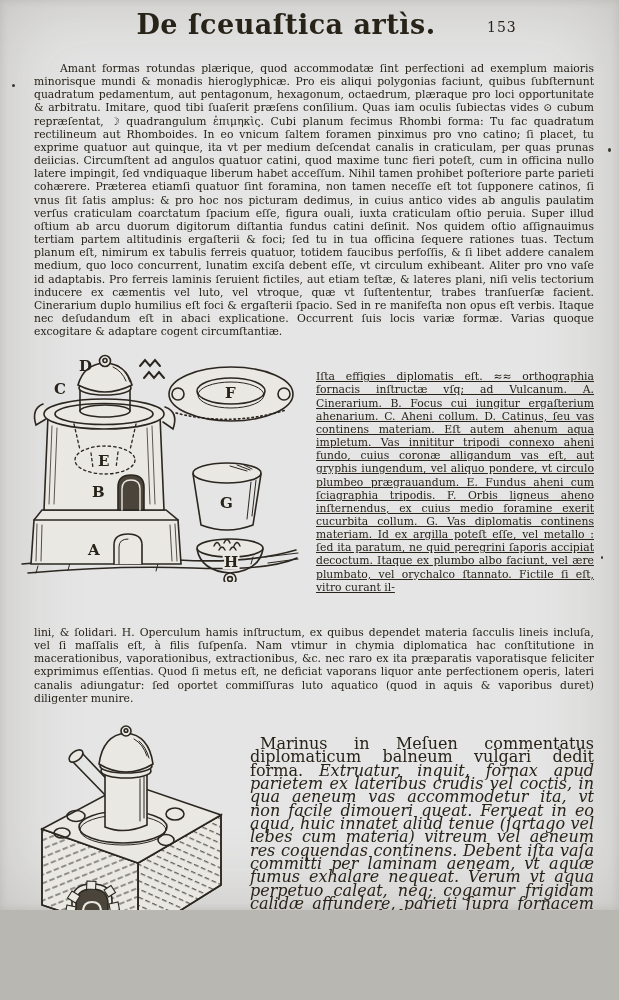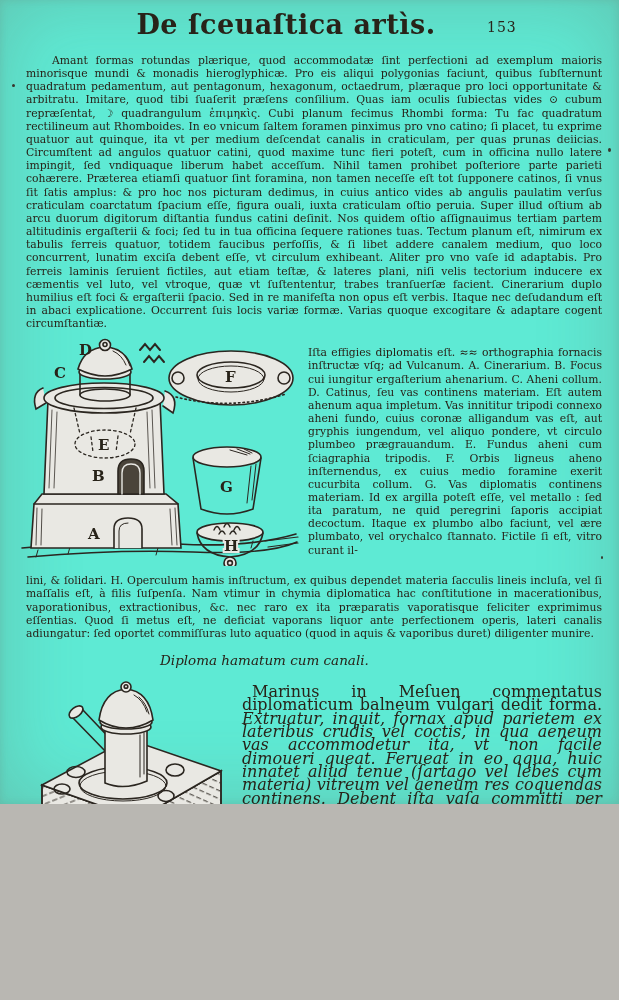--- a/index.html
+++ b/index.html
@@ -1,35 +1,35 @@
 <!DOCTYPE html>
 <html><head>
 <meta charset="utf-8">
 <style>
   html,body{margin:0;padding:0;background:#b9b7b2;}
   .page{
-    position:relative;width:619px;height:804px;margin:0 auto;
-    background:#5eead4;overflow:hidden;
+    position:relative;width:619px;height:910px;margin:0 auto;
+    background:#e5e5e5;overflow:hidden;
     box-shadow:inset 0 0 80px rgba(105,99,87,.28), inset 0 0 8px rgba(105,99,87,.18);
     font-family:"DejaVu Serif","DejaVu Sans",serif;color:#282319;
   }
   .header-title{
     position:absolute;top:9px;left:0;width:572px;text-align:center;
     font-size:27px;letter-spacing:.5px;font-weight:600;
   }
   .pagenum{position:absolute;top:19px;left:487px;font-size:14px;letter-spacing:1px;}
   .content{
     position:absolute;top:46px;left:18px;width:592px;
     font-size:10.8px;line-height:13.15px;text-align:justify;
   }
-  .content p{margin:8px;padding:0;}
+  .content p{margin:16px;padding:0;}
   .intro{text-indent:26px;margin-bottom:9px;}
   .figrow{display:flex;align-items:flex-start;}
   .fig1-wrap{flex:0 0 282px;}
-  .fig1-col{margin-left:13px;flex:1;}
+  .fig1-col{margin-left:13px;flex:1;text-decoration:underline;}
   .fullw{margin-top:3px;}
   .heading2{
     font-style:italic;font-size:13.5px;line-height:15px;
     margin:13px 0 9px 142px;text-align:left;
   }
   .fig2-wrap{flex:0 0 206px;margin-left:10px;}
   .sec2-col{margin-left:15px;flex:1;text-indent:10px;font-size:16px;line-height:13.35px;}
   .sec2-col .it{font-style:italic;}
   .footer-sig{
     position:absolute;top:933px;left:372px;font-style:italic;
@@ -138,21 +138,20 @@
           <text x="207" y="44">F</text>
           <text x="202" y="154">G</text>
           <text x="206" y="213" font-size="12" stroke="#e9e8e3" stroke-width="4" paint-order="stroke">H</text>
         </svg>
       </div>
       <p class="fig1-col">Iſta effigies diplomatis eſt. ≈≈ orthographia fornacis inſtructæ vſq; ad Vulcanum. A. Cinerarium. B. Focus cui iungitur ergaſterium ahenarium. C. Aheni collum. D. Catinus, ſeu vas continens materiam. Eſt autem ahenum aqua impletum. Vas innititur tripodi connexo aheni fundo, cuius coronæ alligandum vas eſt, aut gryphis iungendum, vel aliquo pondere, vt circulo plumbeo prægrauandum. E. Fundus aheni cum ſciagraphia tripodis. F. Orbis ligneus aheno inſternendus, ex cuius medio foramine exerit cucurbita collum. G. Vas diplomatis continens materiam. Id ex argilla poteſt eſſe, vel metallo : ſed ita paratum, ne quid peregrini ſaporis accipiat decoctum. Itaque ex plumbo albo faciunt, vel ære plumbato, vel orychalco ſtannato. Fictile ſi eſt, vitro curant il-</p>
     </div>
 
     <p class="fullw">lini, &amp; ſolidari. H. Operculum hamis inſtructum, ex quibus dependet materia ſacculis lineis incluſa, vel ſi maſſalis eſt, à filis ſuſpenſa. Nam vtimur in chymia diplomatica hac conſtitutione in macerationibus, vaporationibus, extractionibus, &amp;c. nec raro ex ita præparatis vaporatisque feliciter exprimimus eſſentias. Quod ſi metus eſt, ne deficiat vaporans liquor ante perfectionem operis, lateri canalis adiungatur: ſed oportet commiſſuras luto aquatico (quod in aquis &amp; vaporibus duret) diligenter munire.</p>
 
-    <div class="heading2">Diploma hamatum cum canali.</div>
 
     <div class="figrow">
       <div class="fig2-wrap">
         <svg class="fig" viewBox="0 0 206 250" width="206" height="250">
           <defs>
             <pattern id="bh" width="8" height="8" patternUnits="userSpaceOnUse" patternTransform="rotate(-22)">
               <path d="M0 4 H5.5" stroke="#2b2620" stroke-width="1.1"></path>
             </pattern>
             <pattern id="bh2" width="7.5" height="7.5" patternUnits="userSpaceOnUse" patternTransform="rotate(24)">
               <path d="M0 3.5 H5" stroke="#2b2620" stroke-width="1.1"></path>

